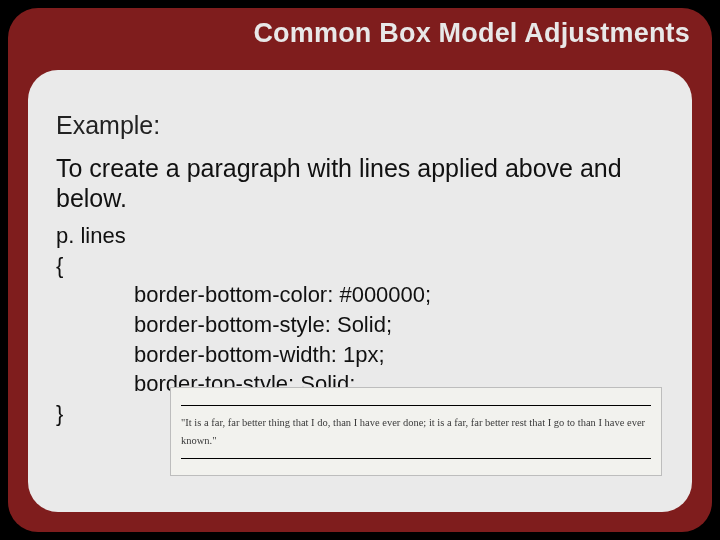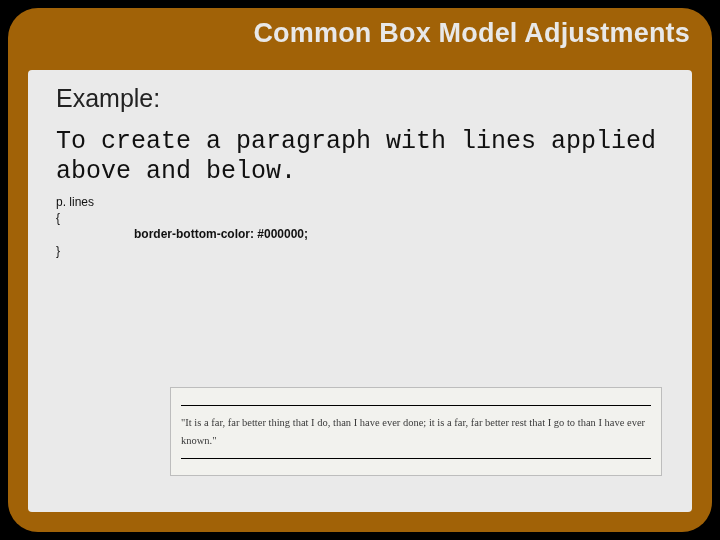--- a/index.html
+++ b/index.html
@@ -1,37 +1,40 @@
 <!DOCTYPE html>
 <html><head>
 <meta charset="utf-8">
 <style>
   html,body{margin:0;padding:0;width:720px;height:540px;background:#000;font-family:Verdana,Geneva,sans-serif;overflow:hidden;}
-  .slide-frame{position:absolute;top:8px;left:8px;right:8px;bottom:8px;background:#a16207;border-radius:30px;}
+  .slide-frame{position:absolute;top:8px;left:8px;right:8px;bottom:8px;background:#7f1d1d;border-radius:30px;}
   .slide-title{color:#e8e8e8;font-weight:bold;font-size:27px;text-align:right;padding:10px 22px 0 0;letter-spacing:0.2px;}
-  .content-panel{position:absolute;top:62px;left:20px;right:20px;bottom:20px;background:#eaeaea;border-radius:4px;padding:14px 28px 16px 28px;box-sizing:border-box;}
+  .content-panel{position:absolute;top:62px;left:20px;right:20px;bottom:20px;background:#eaeaea;border-radius:30px;padding:41px 28px 16px 28px;box-sizing:border-box;}
   .example-label{font-size:25px;color:#222;margin-bottom:14px;}
-  .example-desc{font-size:25px;color:#111;line-height:1.18;margin-bottom:8px;font-family:Liberation Mono, monospace;}
-  .code-block{font-size:12px;color:#111;line-height:1.35;}
+  .example-desc{font-size:25px;color:#111;line-height:1.18;margin-bottom:8px;}
+  .code-block{font-size:22px;color:#111;line-height:1.35;}
   .code-brace{display:block;}
-  .code-line{display:block;padding-left:78px;font-weight:bold;}
+  .code-line{display:block;padding-left:78px;}
   .rendered-box{position:absolute;right:30px;bottom:36px;width:470px;background:#f2f2ee;border:1px solid #bdbdbd;padding:6px 10px 6px 10px;font-family:Georgia,'Times New Roman',serif;font-size:10.5px;color:#3a3a3a;}
   .quote-para{border-top:1px solid #000;border-bottom:1px solid #000;padding:8px 0;line-height:1.7;}
 </style>
 </head>
 <body>
 
 <div class="slide-frame">
   <div class="slide-title">Common Box Model Adjustments</div>
   <div class="content-panel">
     <div class="example-label">Example:</div>
     <div class="example-desc">To create a paragraph with lines applied above and below.</div>
     <div class="code-block">
       <span class="code-brace">p. lines</span>
       <span class="code-brace">{</span>
       <span class="code-line">border-bottom-color: #000000;</span>
+      <span class="code-line">border-bottom-style: Solid;</span>
+      <span class="code-line">border-bottom-width: 1px;</span>
+      <span class="code-line">border-top-style: Solid;</span>
       <span class="code-brace">}</span>
     </div>
     <div class="rendered-box">
       <p class="quote-para">"It is a far, far better thing that I do, than I have ever done; it is a far, far better rest that I go to than I have ever known."</p>
     </div>
   </div>
 </div>
 
 </body></html>

